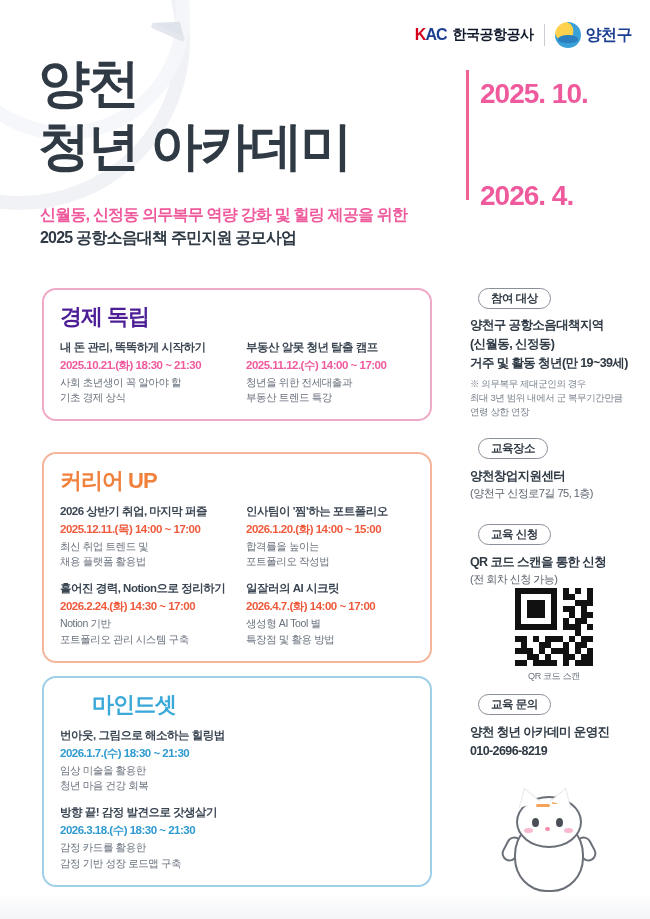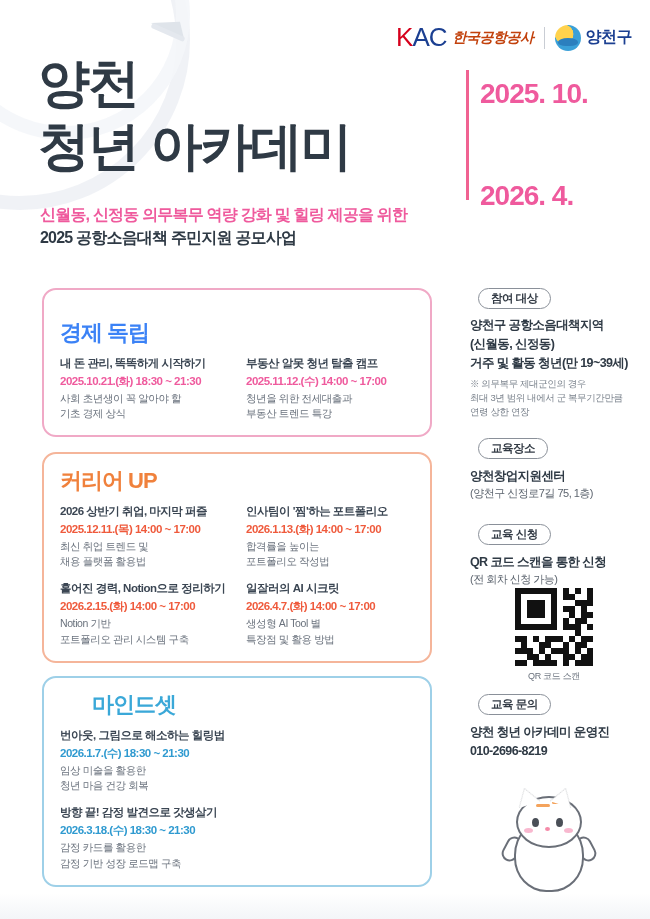--- a/index.html
+++ b/index.html
@@ -34,23 +34,23 @@
   }
   .plane2 {
     position:absolute; left:150px; top:30px;
     width:36px; height:5px; background:#e4e8ee;
     transform: rotate(24deg); border-radius:3px;
   }
 
   
   .logos { position:absolute; right:18px; top:22px; display:flex; align-items:center; gap:10px; }
   .kac { display:flex; align-items:center; gap:6px; }
-  .kac-mark { font-size:26px; font-weight:normal; color:#1b3f91; letter-spacing:-1px; }
+  .kac-mark { font-size:16px; font-weight:bold; color:#1b3f91; letter-spacing:-1px; }
   .kac-mark .r { color:#d6001c; }
-  .kac-text { font-size:14px; font-weight:bold; color:#c2410c; letter-spacing:-0.5px;font-style:italic; }
+  .kac-text { font-size:14px; font-weight:bold; color:#0f172a; letter-spacing:-0.5px; }
   .divider-v { width:1px; height:22px; background:#c9cdd4; }
   .yc { display:flex; align-items:center; gap:5px; }
   .yc-mark {
     width:26px; height:26px; border-radius:50%;
     background: radial-gradient(circle at 35% 35%, #ffd24d 0 38%, #3aa0d8 40% 100%);
     position:relative;
   }
   .yc-mark:after{
     content:""; position:absolute; left:3px; bottom:5px; width:20px; height:8px;
     background:#2b7fbe; border-radius:50% 50% 40% 40%;
@@ -83,21 +83,21 @@
   .card {
     position:absolute; left:42px; width:390px;
     border:2px solid #e4b9cf; border-radius:14px; background:#fff;
     padding:12px 16px 14px 16px;
   }
   .card.economy { top:288px; border-color:#f0a9c6; }
   .card.career  { top:452px; border-color:#f5b59a; }
   .card.mind    { top:676px; border-color:#9ed0e8; }
 
   .card-title { font-size:22px; font-weight:bold; letter-spacing:-1px; margin-bottom:8px; }
-  .economy .card-title { color:#3b82f6;margin-top:16px; }
+  .economy .card-title { color:#4c1d95; }
   .career  .card-title { color:#f0813c; }
   .mind    .card-title { color:#3aa8d8;margin-left:32px; }
 
   .cols { display:flex; gap:18px; }
   .col { width:176px; }
   .item { margin-bottom:12px; }
   .item:last-child { margin-bottom:0; }
   .it-title { font-size:11.5px; color:#3b4653; font-weight:bold; letter-spacing:-0.5px; margin-bottom:3px; }
   .it-date { font-size:11.5px; font-weight:bold; letter-spacing:-0.5px; margin-bottom:2px; }
   .economy .it-date { color:#ef5a9d; }
@@ -223,29 +223,29 @@
     <div class="cols">
       <div class="col">
         <div class="item">
           <div class="it-title">2026 상반기 취업, 마지막 퍼즐</div>
           <div class="it-date">2025.12.11.(목) 14:00 ~ 17:00</div>
           <div class="it-desc" style="white-space:pre-line">최신 취업 트렌드 및
 채용 플랫폼 활용법</div>
         </div>
         <div class="item">
           <div class="it-title">흩어진 경력, Notion으로 정리하기</div>
-          <div class="it-date">2026.2.15.(화) 14:00 ~ 17:00</div>
+          <div class="it-date">2026.2.24.(화) 14:30 ~ 17:00</div>
           <div class="it-desc" style="white-space:pre-line">Notion 기반
 포트폴리오 관리 시스템 구축</div>
         </div>
       </div>
       <div class="col">
         <div class="item">
           <div class="it-title">인사팀이 '찜'하는 포트폴리오</div>
-          <div class="it-date">2026.1.13.(화) 14:00 ~ 17:00</div>
+          <div class="it-date">2026.1.20.(화) 14:00 ~ 15:00</div>
           <div class="it-desc" style="white-space:pre-line">합격률을 높이는
 포트폴리오 작성법</div>
         </div>
         <div class="item">
           <div class="it-title">일잘러의 AI 시크릿</div>
           <div class="it-date">2026.4.7.(화) 14:00 ~ 17:00</div>
           <div class="it-desc" style="white-space:pre-line">생성형 AI Tool 별
 특장점 및 활용 방법</div>
         </div>
       </div>

